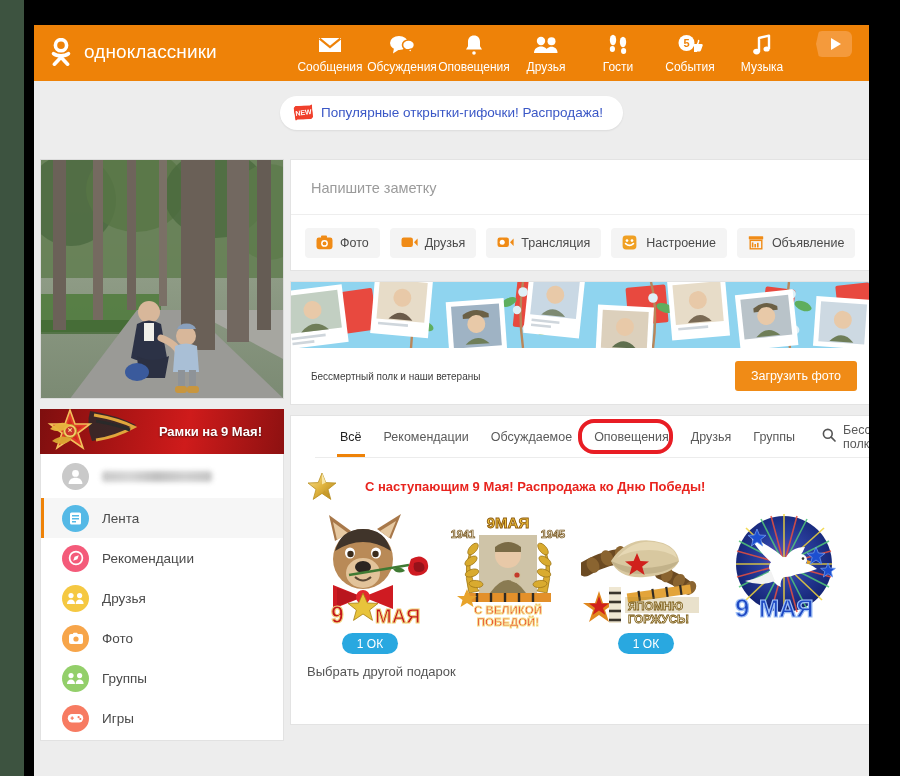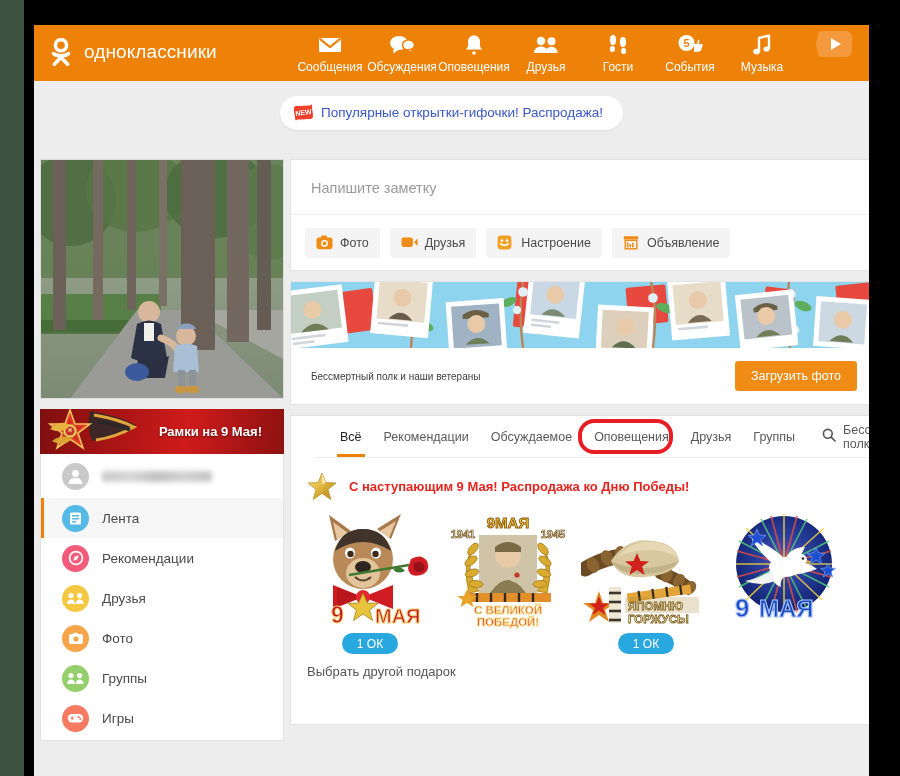--- a/index.html
+++ b/index.html
@@ -179,21 +179,21 @@
     height: 3px; background: #ee8208;
   }
   .tab.search { gap: 7px; padding-left: 16px; }
   .redbox {
     position: absolute; border: 4px solid #e81d24; border-radius: 16px;
     pointer-events: none;
   }
 
   .giftpost { padding: 14px 0 0 0; }
   .gift-head {
-    display: flex; align-items: center; gap: 12px; padding-left: 16px;
+    display: flex; align-items: center; gap: 28px; padding-left: 16px;
   }
   .star { width: 30px; height: 29px; flex: none; }
   .gift-head-txt { color: #e8241e; font-size: 13px; font-weight: bold; }
   .giftgrid {
     display: flex; gap: 0; padding: 10px 0 0 10px;
   }
   .giftcell { width: 138px; flex: none; display: flex; flex-direction: column; align-items: center; }
   .gift-img {
     width: 130px; height: 118px; position: relative; overflow: hidden;
   }
@@ -511,20 +511,30 @@
             <div class="tool">
               <span class="tool-ico">
                 <svg width="17" height="14" viewBox="0 0 17 14">
                   <rect x="0.5" y="2.6" width="11.4" height="9.4" rx="2.2" fill="#f08b16"></rect>
                   <path d="M13 7.2 L16.6 3.4 V11 z" fill="#f08b16"></path>
                 </svg>
               </span>
               <span class="tool-lbl">Друзья</span>
             </div>
 
+            <div class="tool">
+              <span class="tool-ico">
+                <svg width="17" height="14" viewBox="0 0 17 14">
+                  <rect x="0.5" y="2.6" width="11.4" height="9.4" rx="2.2" fill="#f08b16"></rect>
+                  <circle cx="5.2" cy="7.3" r="2.5" fill="#fff"></circle>
+                  <path d="M13 7.2 L16.6 3.4 V11 z" fill="#f08b16"></path>
+                </svg>
+              </span>
+              <span class="tool-lbl">Трансляция</span>
+            </div>
 
             <div class="tool">
               <span class="tool-ico">
                 <svg width="15" height="15" viewBox="0 0 15 15">
                   <rect x="0.6" y="0.6" width="13.8" height="13.8" rx="3.4" fill="#f0a023"></rect>
                   <circle cx="5" cy="5.6" r="1.35" fill="#fff"></circle>
                   <circle cx="10" cy="5.6" r="1.35" fill="#fff"></circle>
                   <path d="M3.6 8.6 q3.9 3.6 7.8 0" fill="none" stroke="#fff" stroke-width="1.7" stroke-linecap="round"></path>
                 </svg>
               </span>

